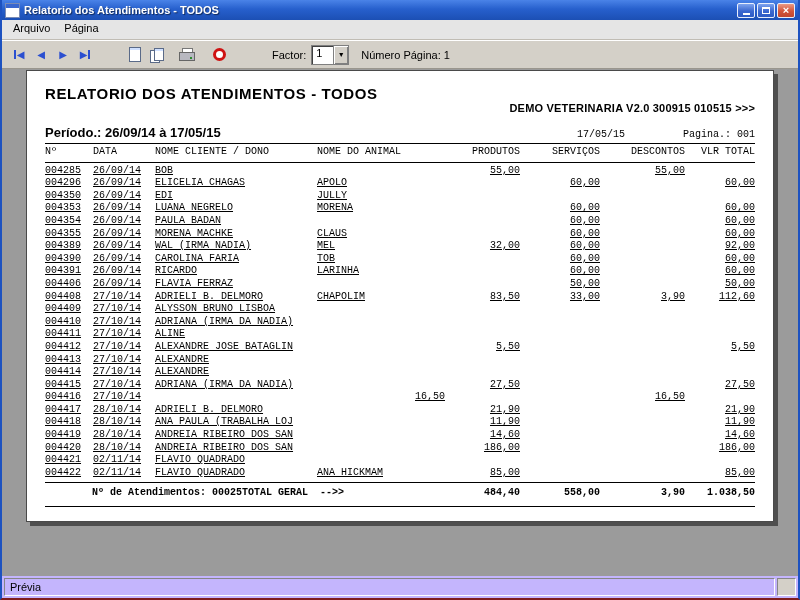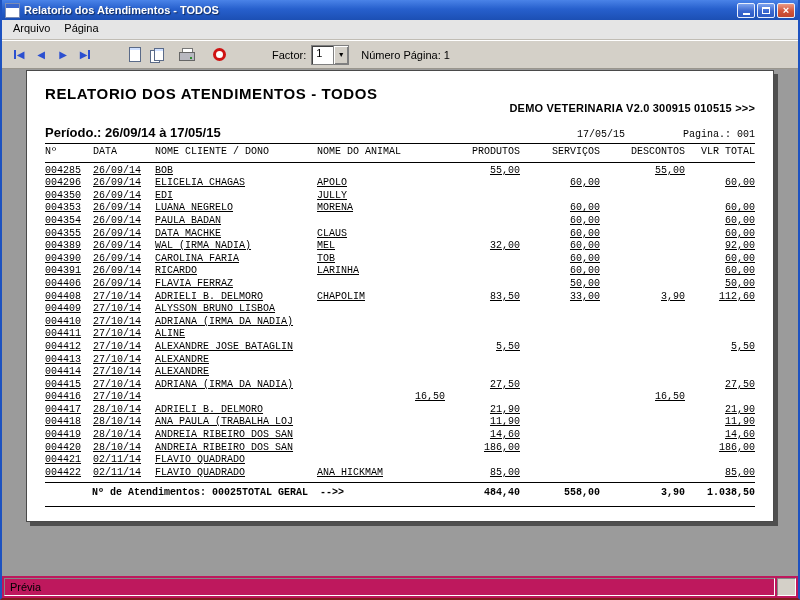--- a/index.html
+++ b/index.html
@@ -78,21 +78,21 @@
   .rpt-rows{margin-top:2px;text-decoration:underline;}
   .rpt-footer{display:grid;grid-template-columns:400px 75px 80px 85px 1fr;
               font-family:"Liberation Mono","DejaVu Sans Mono",monospace;font-weight:bold;font-size:10px;line-height:14px;
               padding:3px 0;margin-top:0;}
   .rpt-footer .cell{white-space:pre;overflow:hidden;}
   .rpt-footer .num{text-align:right;}
   .footer-labels{display:flex;}
   .footer-labels .lbl1{width:197px;flex:0 0 197px;text-align:right;}
 
   
-  .statusbar{height:22px;flex:0 0 22px;background:#be185d;display:flex;align-items:stretch;padding:2px;gap:2px;box-sizing:border-box;}
+  .statusbar{height:22px;flex:0 0 22px;background:#c4b5fd;display:flex;align-items:stretch;padding:2px;gap:2px;box-sizing:border-box;}
   .status-panel{flex:1;border:1px solid;border-color:#868686 #fff #fff #868686;display:flex;align-items:center;padding:0 5px;font-size:11px;}
   .sizegrip{width:17px;border:1px solid;border-color:#868686 #fff #fff #868686;background:#d4d0c8;}
 </style>
 </head>
 <body>
 
 <div class="window">
 
   <div class="titlebar">
     <span class="app-icon"></span>
@@ -237,21 +237,21 @@
             <span class="cell">PAULA BADAN</span>
             <span class="cell"></span>
             <span class="cell num"></span>
             <span class="cell num">60,00</span>
             <span class="cell num"></span>
             <span class="cell num">60,00</span>
           </div>
           <div class="rpt-row">
             <span class="cell">004355</span>
             <span class="cell">26/09/14</span>
-            <span class="cell">DATA MACHKE</span>
+            <span class="cell">MORENA MACHKE</span>
             <span class="cell">CLAUS</span>
             <span class="cell num"></span>
             <span class="cell num">60,00</span>
             <span class="cell num"></span>
             <span class="cell num">60,00</span>
           </div>
           <div class="rpt-row">
             <span class="cell">004389</span>
             <span class="cell">26/09/14</span>
             <span class="cell">WAL (IRMA NADIA)</span>

